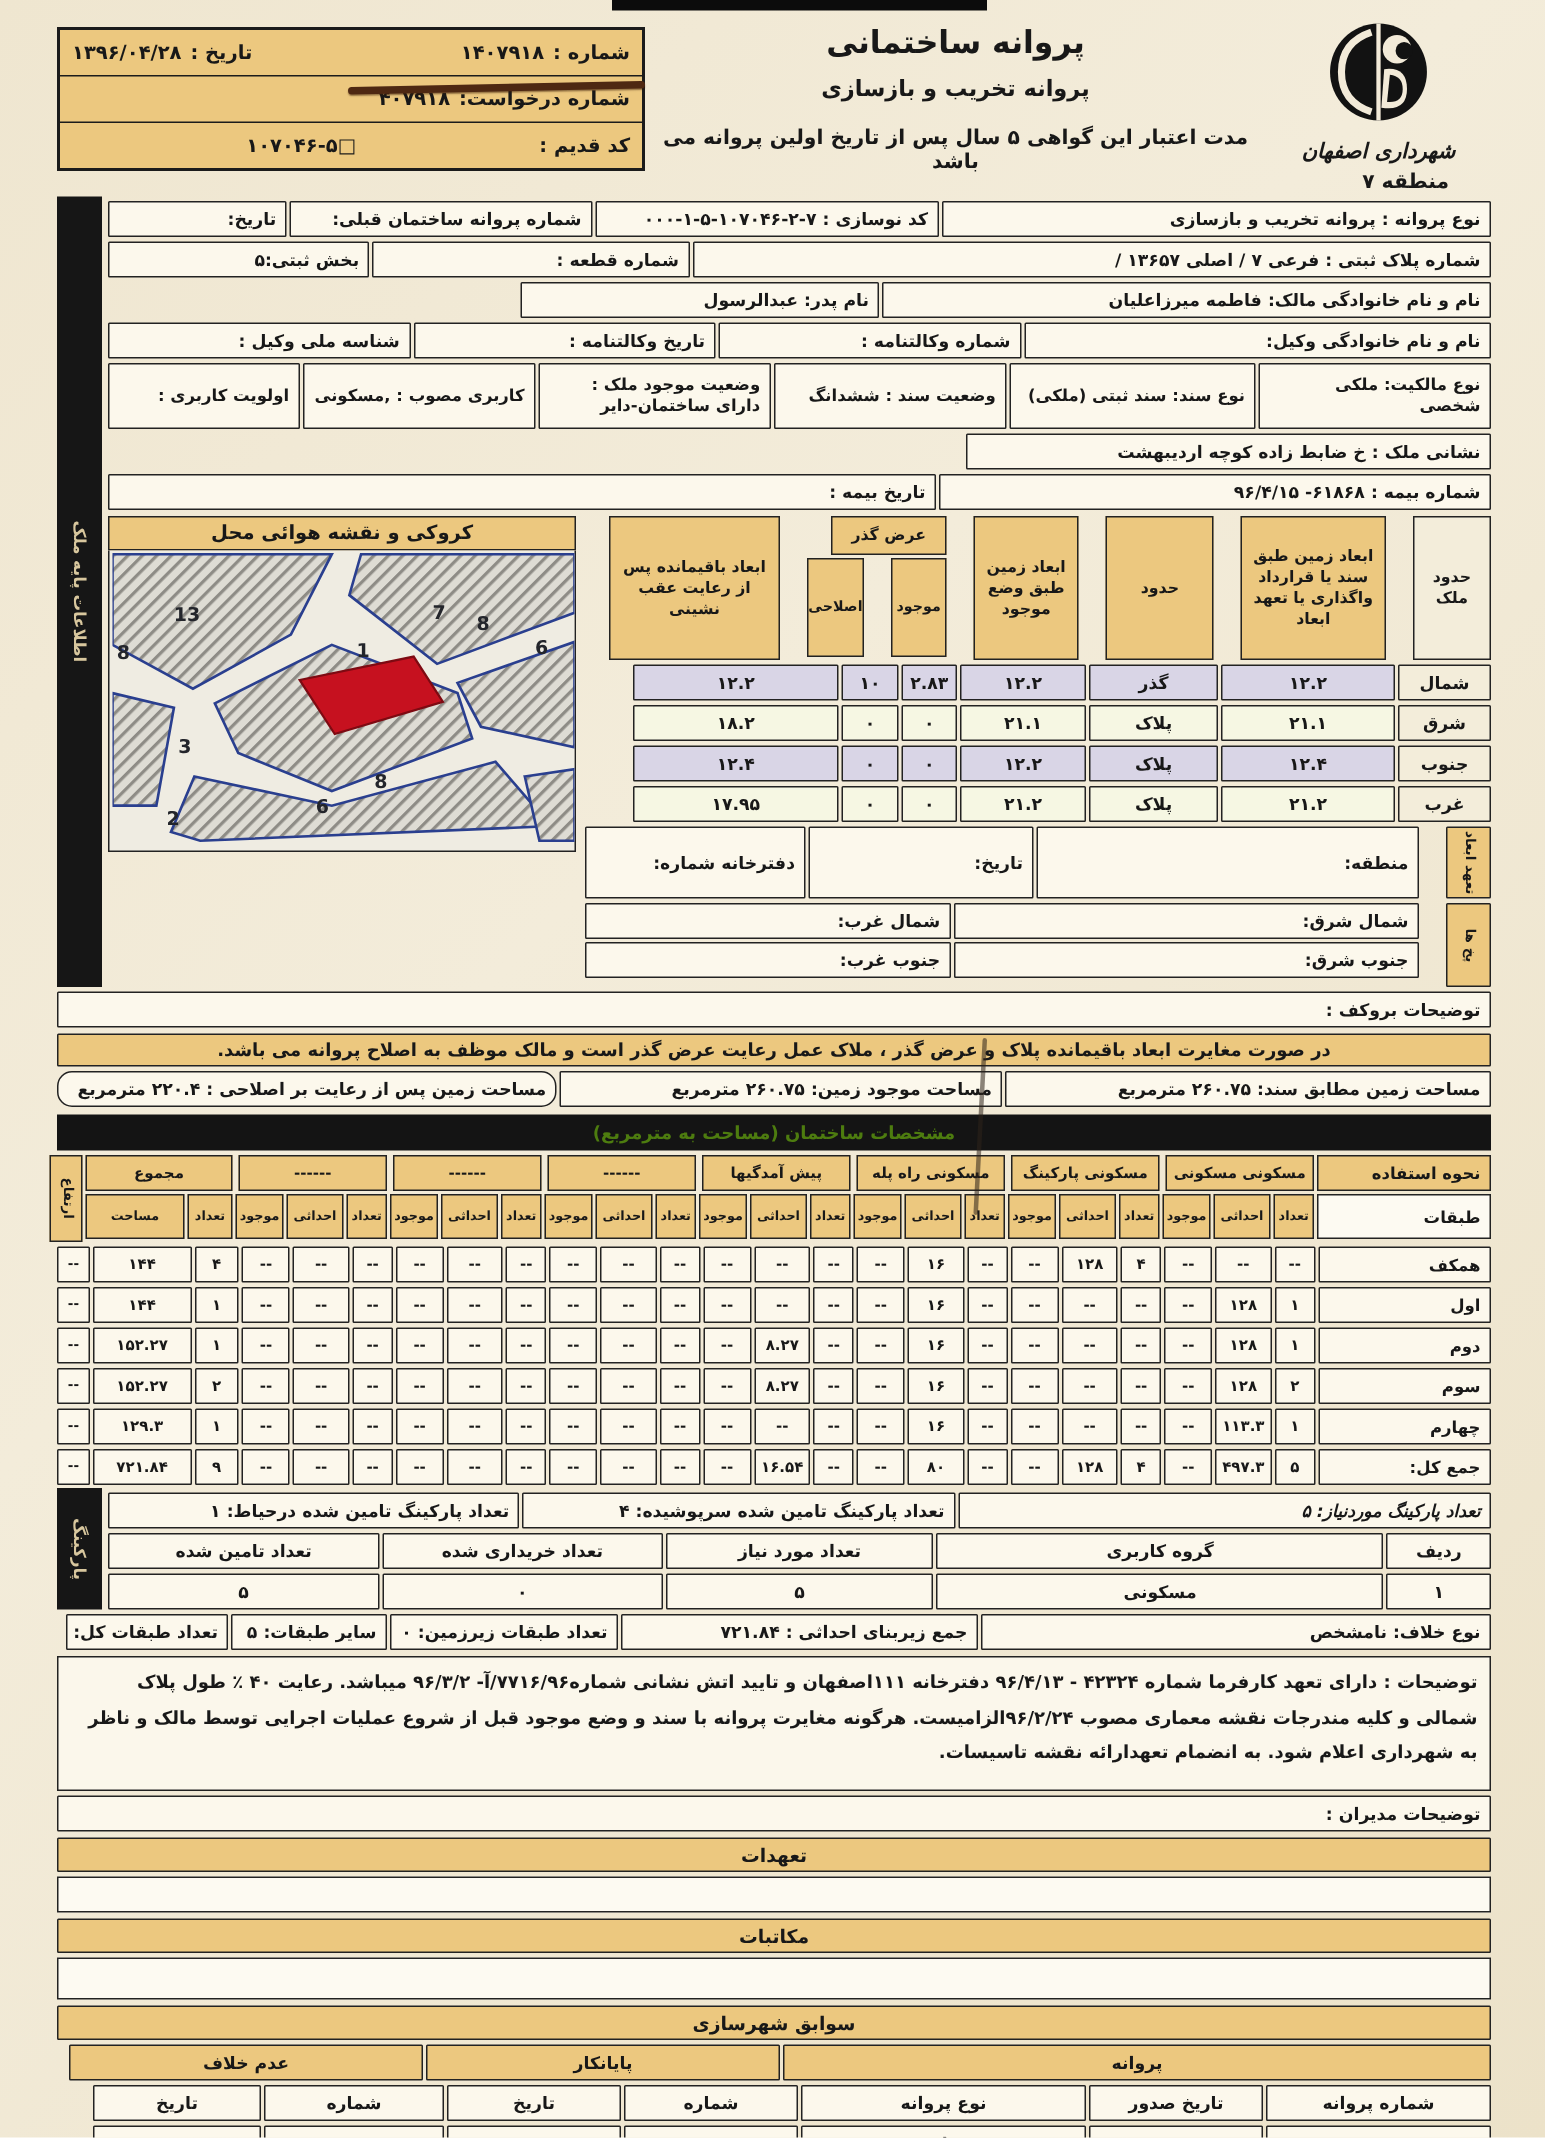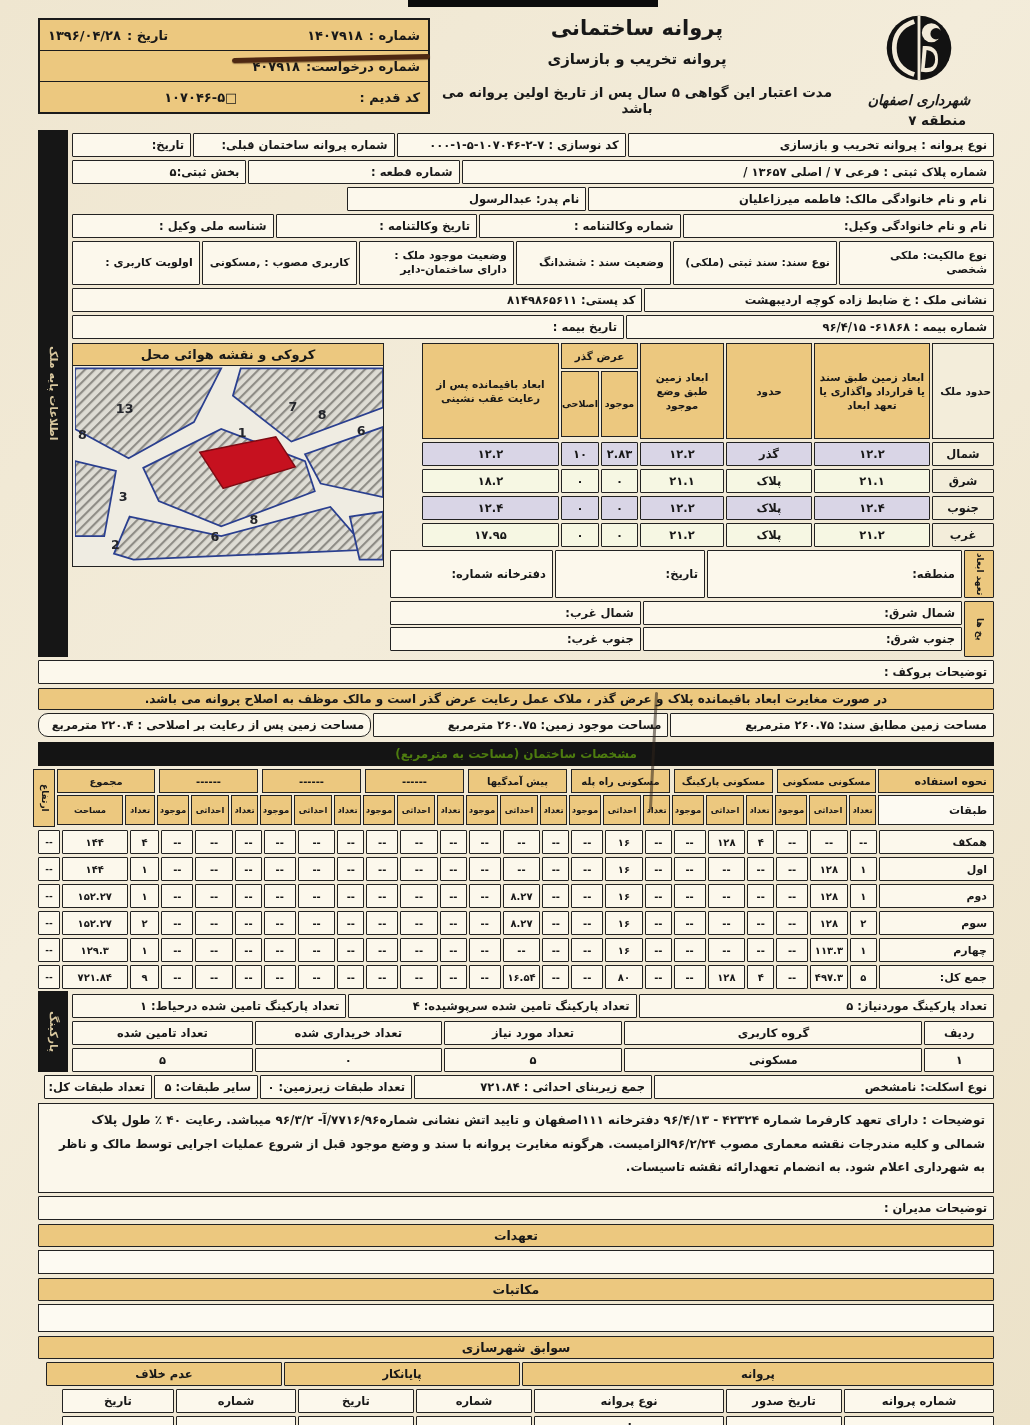--- a/index.html
+++ b/index.html
@@ -11,21 +11,21 @@
   .page{position:absolute;right:36px;top:6px;width:956px;}
   
   .trow{display:flex;gap:2px;margin-top:3px;align-items:stretch;}
   .tcell{
     border:1.6px solid #222;background:#fcf8ec;box-sizing:border-box;
     font-weight:bold;font-size:11.5px;padding:2px 6px;display:flex;align-items:center;
     white-space:nowrap;overflow:hidden;min-height:24px;border-radius:1px;
   }
   .tan{background:#ecc87f!important;}
   .ctr .tcell,.tcell.ctr{justify-content:center;text-align:center;}
-  .wrap{white-space:normal!important;line-height:1.25;}
+  .wrap{white-space:normal!important;line-height:1.25;margin-left:16px;}
   .tall .tcell{min-height:44px;white-space:normal;line-height:1.3;font-size:11px;}
   .vtext{writing-mode:vertical-rl;text-align:center;justify-content:center;letter-spacing:1px;}
   .bar{background:#ecc87f;border:1.6px solid #222;text-align:center;font-weight:bold;
        font-size:12.5px;padding:3px 4px;margin-top:4px;border-radius:1px;}
   .blackbar{background:#141414;color:#4d7c0f;text-align:center;font-weight:bold;
        font-size:12px;padding:5px 4px;margin-top:5px;}
   .emptyrow{border:1.6px solid #222;background:#fdfaf2;min-height:22px;margin-top:3px;}
   
   .hdr{display:flex;gap:8px;align-items:flex-start;}
   .logo-block{width:150px;text-align:center;padding-top:4px;}
@@ -169,21 +169,20 @@
           <div class="trow tall">
             <div class="tcell" style="width: 17%;">نوع مالکیت: ملکی شخصی</div>
             <div class="tcell" style="width: 18%;">نوع سند: سند ثبتی (ملکی)</div>
             <div class="tcell" style="width: 17%;">وضعیت سند : ششدانگ</div>
             <div class="tcell" style="width: 17%;">وضعیت موجود ملک : دارای ساختمان-دایر</div>
             <div class="tcell" style="width: 17%;">کاربری مصوب : ,مسکونی</div>
             <div class="tcell" style="width: 14%;">اولویت کاربری :</div>
           </div>
           <div class="trow">
             <div class="tcell" style="width: 38%;">نشانی ملک : خ ضابط زاده کوچه اردیبهشت</div>
-            <div class="tcell" style="width: 62%;">کد پستی: ۸۱۴۹۸۶۵۶۱۱</div>
           </div>
           <div class="trow">
             <div class="tcell" style="width: 40%;">شماره بیمه : ۶۱۸۶۸- ۹۶/۴/۱۵</div>
             <div class="tcell" style="width: 60%;">تاریخ بیمه :</div>
           </div>
         </div>
 
       <div class="bounds-flex">
         <div class="bounds-col">
           <div class="bhead" style="height:96px">
@@ -546,21 +545,21 @@
         <div class="tcell s-tcnt">۹</div>
         <div class="tcell s-tarea">۷۲۱.۸۴</div>
         <div class="tcell s-hgt">--</div>
       </div>
     </div>
 
   <div class="with-rail">
     <div class="colmain">
       <div>
           <div class="trow">
-            <div class="tcell" style="width: 360px;">تعداد پارکینگ موردنیاز: ۵</div>
+            <div class="tcell" style="width: 360px; font-style: italic;">تعداد پارکینگ موردنیاز: ۵</div>
             <div class="tcell" style="width: 292px;">تعداد پارکینگ تامین شده سرپوشیده: ۴</div>
             <div class="tcell" style="width: 278px;">تعداد پارکینگ تامین شده درحیاط: ۱</div>
           </div>
         </div>
       <div class="ctr">
           <div class="trow tan2 ctr">
             <div class="tcell p-c1">ردیف</div>
             <div class="tcell p-c2">گروه کاربری</div>
             <div class="tcell p-c3">تعداد مورد نیاز</div>
             <div class="tcell p-c4">تعداد خریداری شده</div>
@@ -574,21 +573,21 @@
             <div class="tcell p-c3">۵</div>
             <div class="tcell p-c4">۰</div>
             <div class="tcell p-c5">۵</div>
           </div>
         </div>
     </div>
     <div class="rail">پارکینگ</div>
   </div>
   <div>
       <div class="trow">
-        <div class="tcell" style="width: 340px;">نوع اسکلت: نامشخص</div>
+        <div class="tcell" style="width: 340px;">نوع خلاف: نامشخص</div>
         <div class="tcell" style="width: 238px;">جمع زیربنای احداثی : ۷۲۱.۸۴</div>
         <div class="tcell" style="width: 152px;">تعداد طبقات زیرزمین: ۰</div>
         <div class="tcell" style="width: 104px;">سایر طبقات: ۵</div>
         <div class="tcell" style="width: 108px;">تعداد طبقات کل: ۵</div>
       </div>
     </div>
 
   <div class="notesbox">توضیحات : دارای تعهد کارفرما شماره ۴۲۳۲۴ - ۹۶/۴/۱۳ دفترخانه ۱۱۱اصفهان و تایید اتش نشانی شماره۷۷۱۶/۹۶/آ- ۹۶/۳/۲ میباشد. رعایت ۴۰ ٪ طول پلاک شمالی و کلیه مندرجات نقشه معماری مصوب ۹۶/۲/۲۴الزامیست. هرگونه مغایرت پروانه با سند و وضع موجود قبل از شروع عملیات اجرایی توسط مالک و ناظر به شهرداری اعلام شود. به انضمام تعهدارائه نقشه تاسیسات.</div>
   <div class="trow">
     <div class="tcell" style="width:100%">توضیحات مدیران :</div>

